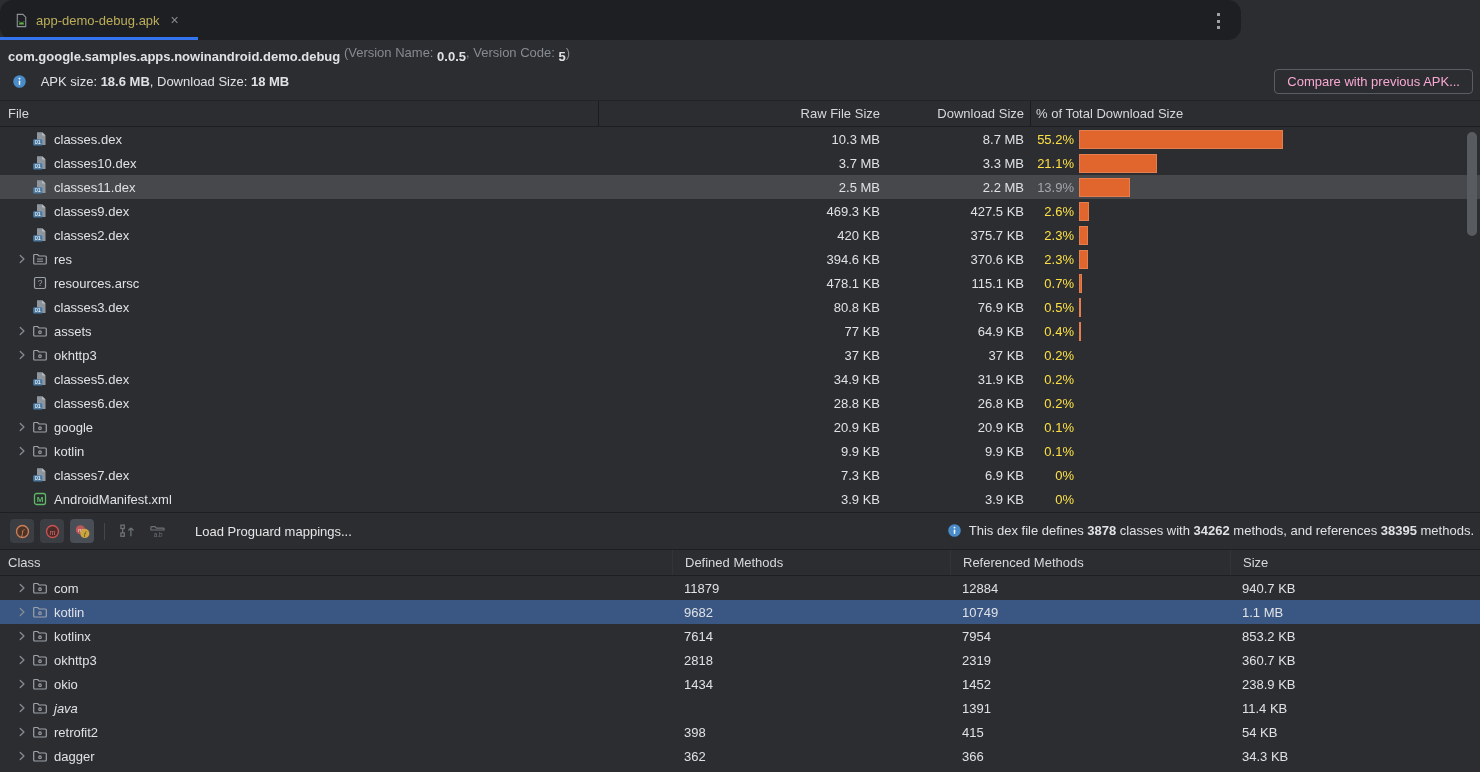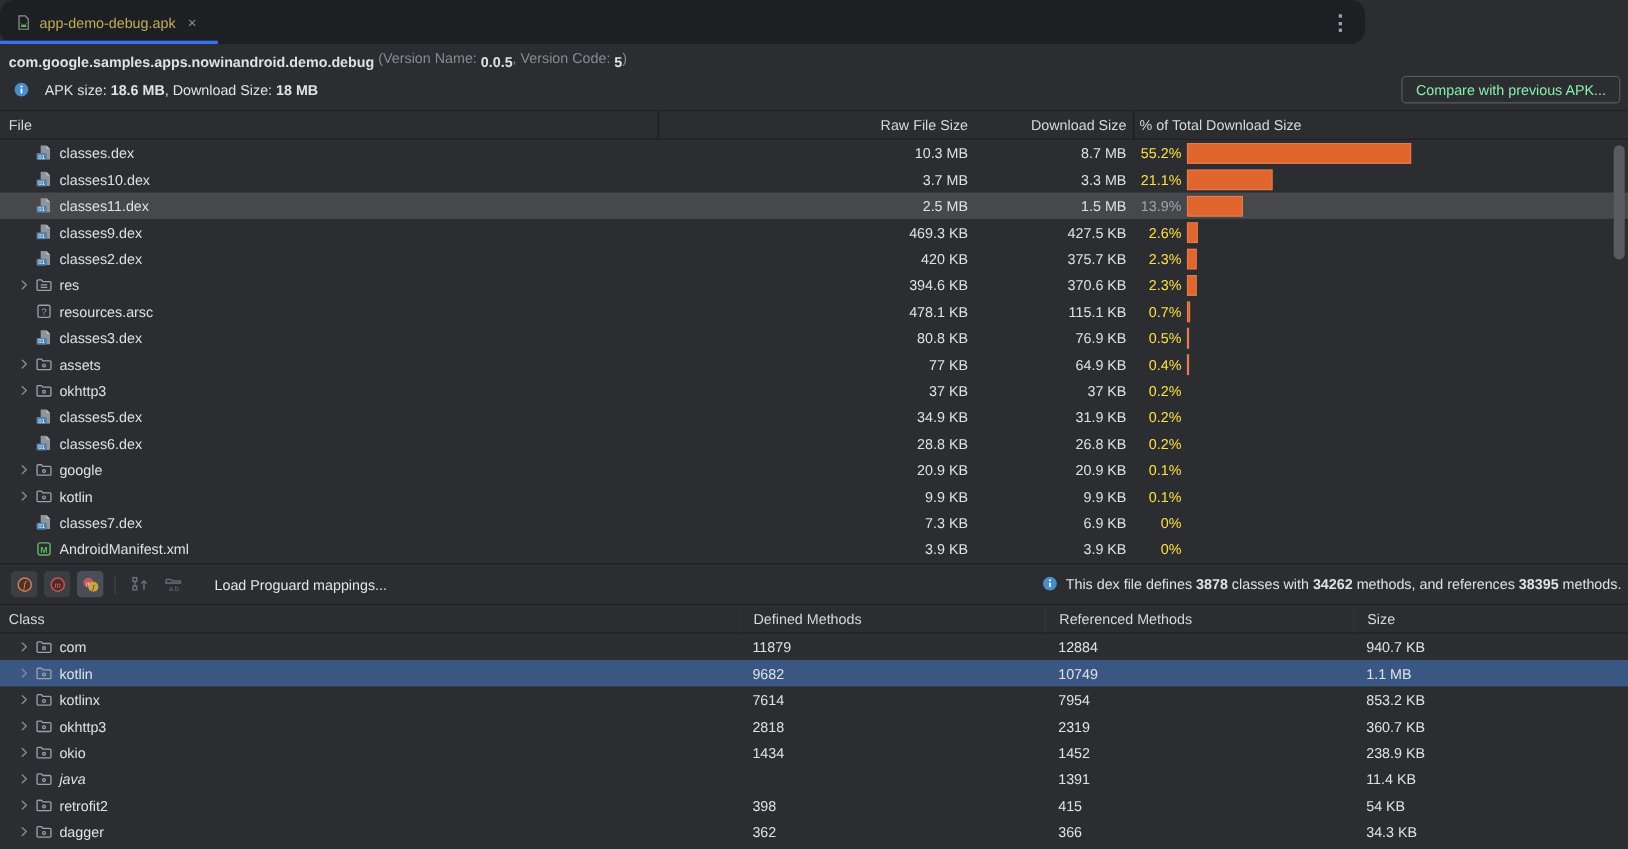--- a/index.html
+++ b/index.html
@@ -20,21 +20,21 @@
 
   
   .pkgline { position:absolute; top:40px; left:0; width:1480px; height:24px; display:flex; align-items:center;
              padding-left:8px; white-space:pre; }
   .b { font-weight:bold; color:#dfe1e5;margin-top:9px; }
   .gray { color:#868a91; }
   .sizeline { position:absolute; top:64px; left:4px; width:1480px; height:34px; display:flex; align-items:center;
               padding-left:8px; gap:7px; white-space:pre; }
   .icon14 svg { width:15px; height:15px; display:block; }
   .compare-btn { position:absolute; right:7px; top:69px; height:25px; padding:0 12px; background:transparent;
-                 border:1px solid #5a5d63; border-radius:4px; color:#86efac; font-size:13px;
+                 border:1px solid #5a5d63; border-radius:4px; color:#f9a8d4; font-size:13px;
                  font-family:"Liberation Sans",sans-serif; display:flex; align-items:center; cursor:pointer; }
 
   
   .ftable-header { position:absolute; top:100px; left:0; width:1480px; height:27px; border-top:1px solid #222326;
                    border-bottom:1px solid #1e1f22; display:grid; grid-template-columns:598px 292px 140px 1fr;
                    align-items:center; color:#d6d8dc; }
   .ftable-header .h1 { padding-left:8px; }
   .ftable-header .h2, .ftable-header .h3 { text-align:right; }
   .ftable-header .h2 { padding-right:10px; border-left:1px solid #1b1c1e; height:100%; display:flex; align-items:center; justify-content:flex-end; }
   .ftable-header .h3 { padding-right:6px; height:100%; display:flex; align-items:center; justify-content:flex-end; }
@@ -176,21 +176,21 @@
             <svg viewBox="0 0 16 16">
               <path d="M5 1.2h5.2l3.3 3.3v9.5H5z" fill="#8f959c"></path>
               <path d="M10.2 1.2v3.3h3.3z" fill="#b9bec4"></path>
               <rect x="1.2" y="8.2" width="9.2" height="6.3" rx="1" fill="#4e7ea6"></rect>
               <text x="5.8" y="13.2" font-size="5.5" fill="#fff" text-anchor="middle" font-family="Liberation Sans,sans-serif">01</text>
             </svg>
           </span>
           <span class="flabel">classes11.dex</span>
         </div>
         <div class="cell-raw">2.5 MB</div>
-        <div class="cell-dl">1.5 MB</div>
+        <div class="cell-dl">2.2 MB</div>
         <div class="cell-pct">
           <span class="pct-txt">13.9%</span>
           <span class="pct-bar" style="width: 51.4px;"></span>
         </div>
       </div>
       <div class="frow">
         <div class="cell-name">
           <span class="chev"></span>
           <span class="fico">
             <svg viewBox="0 0 16 16">

